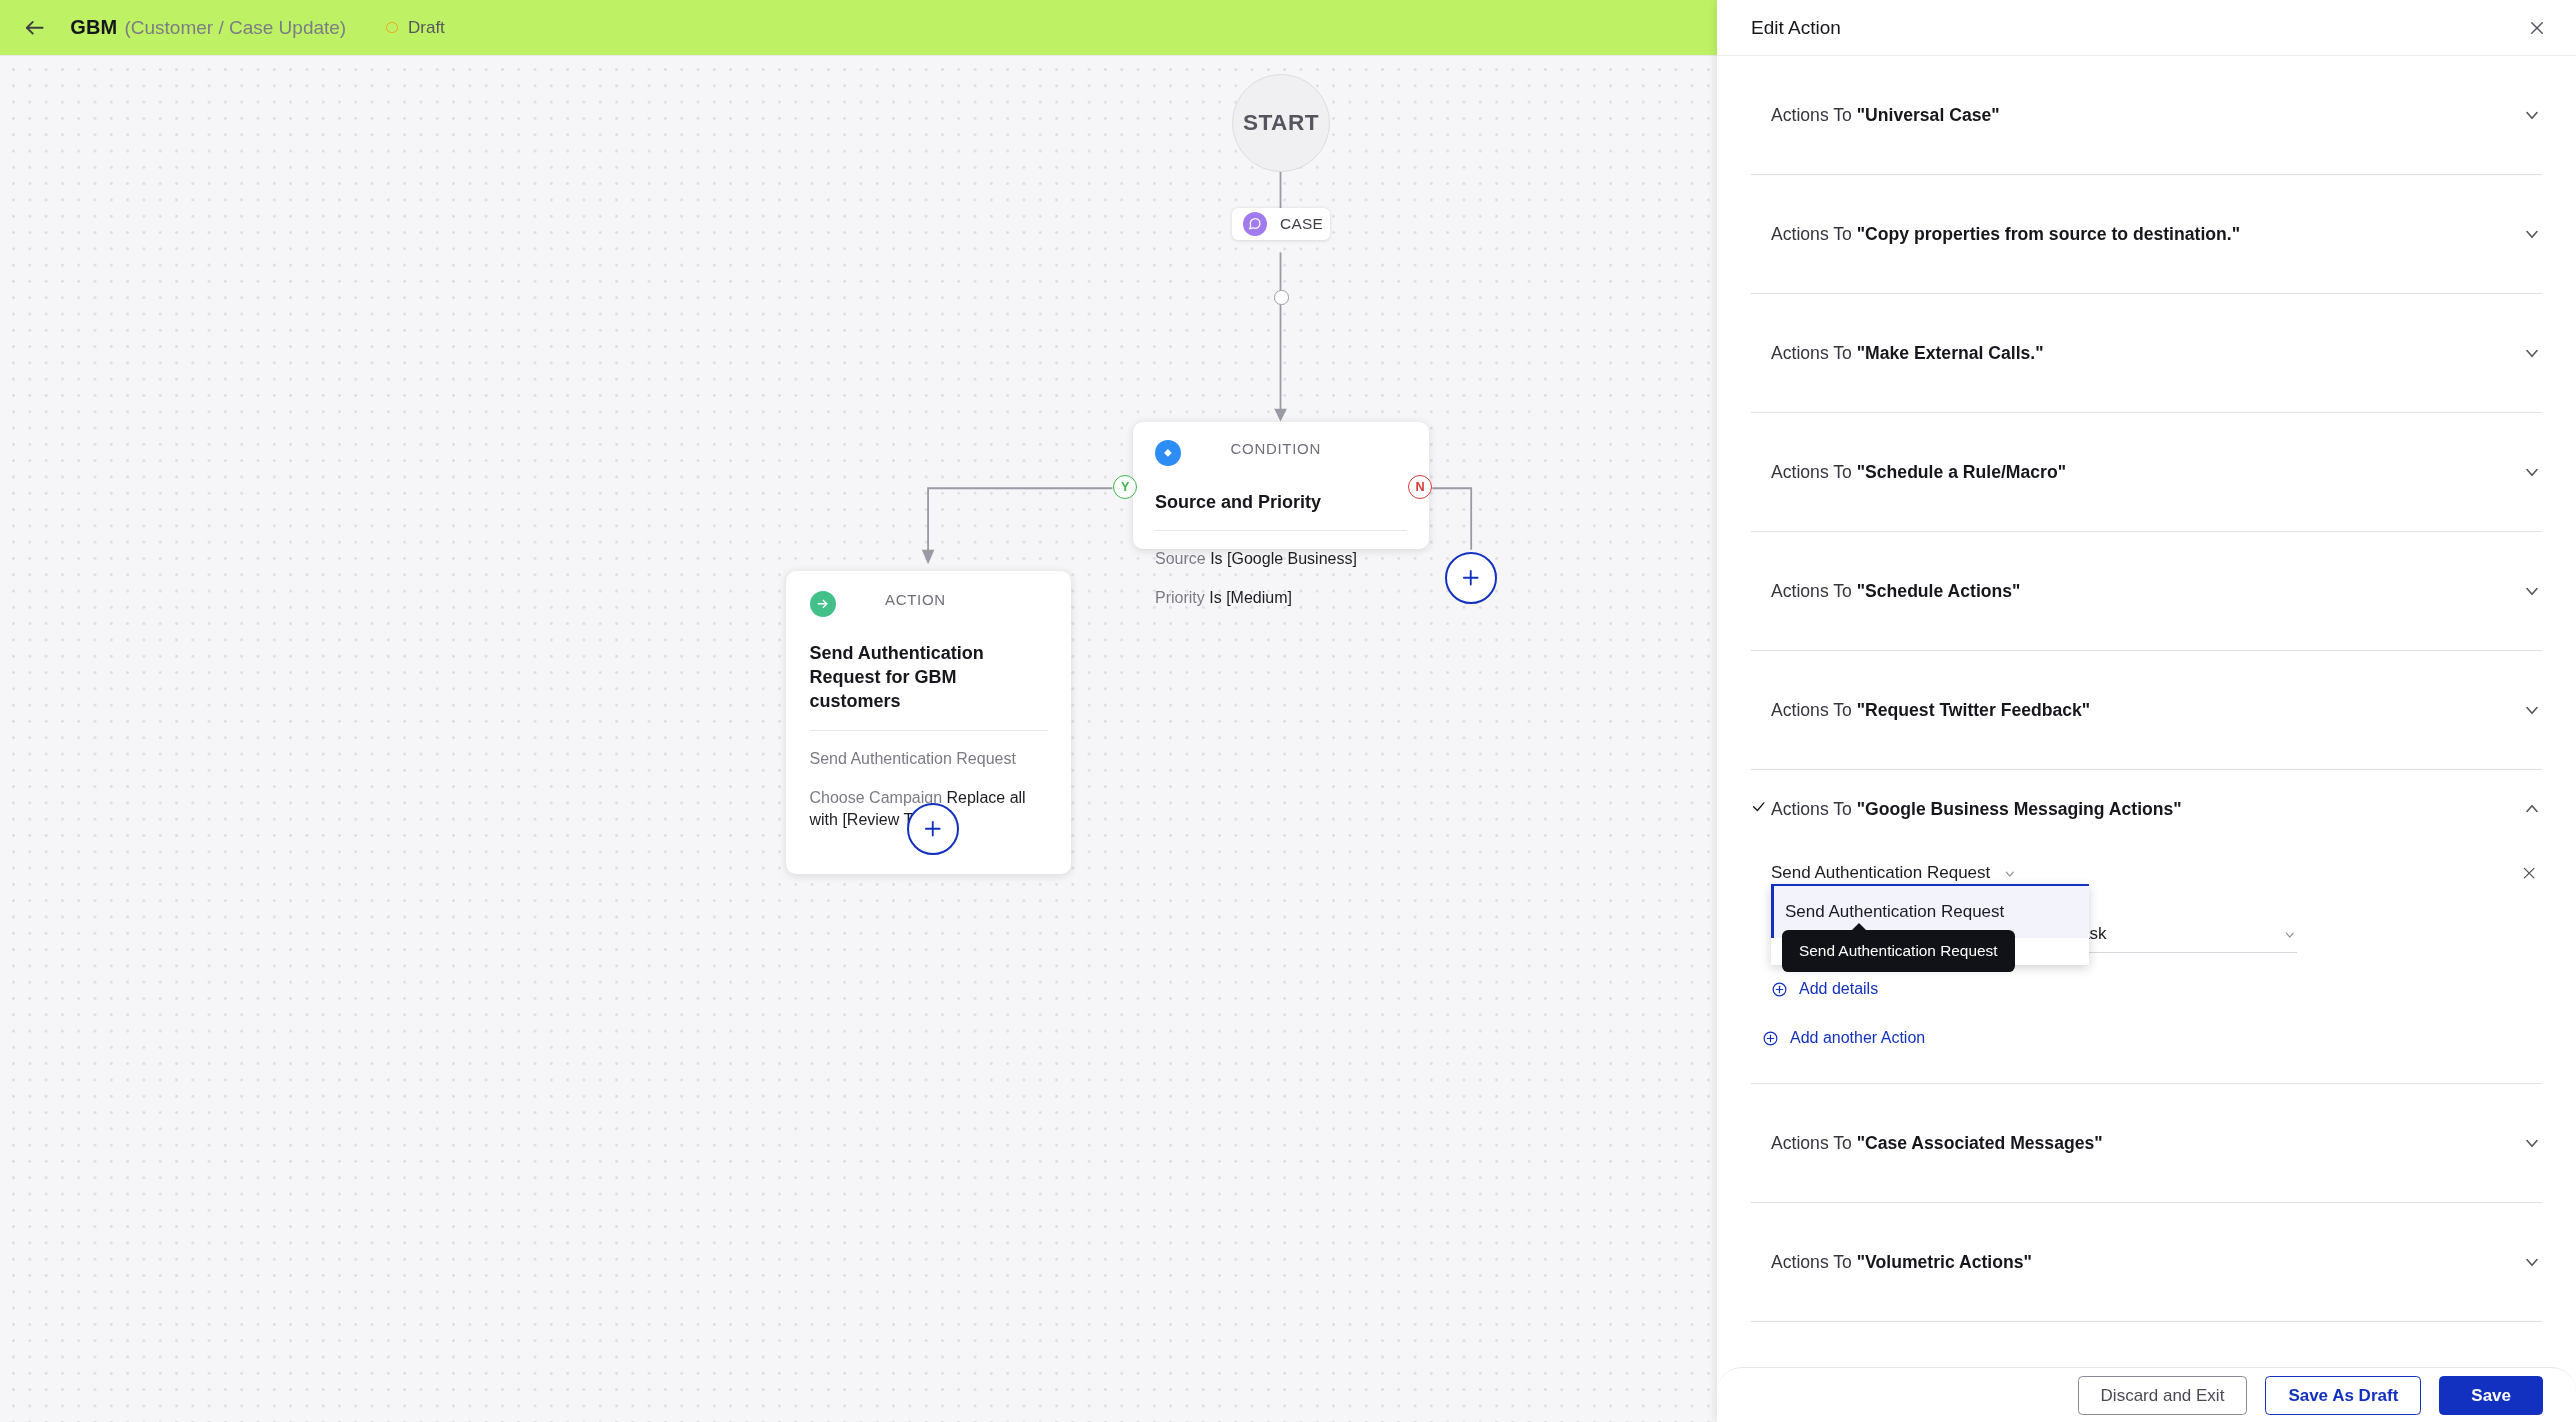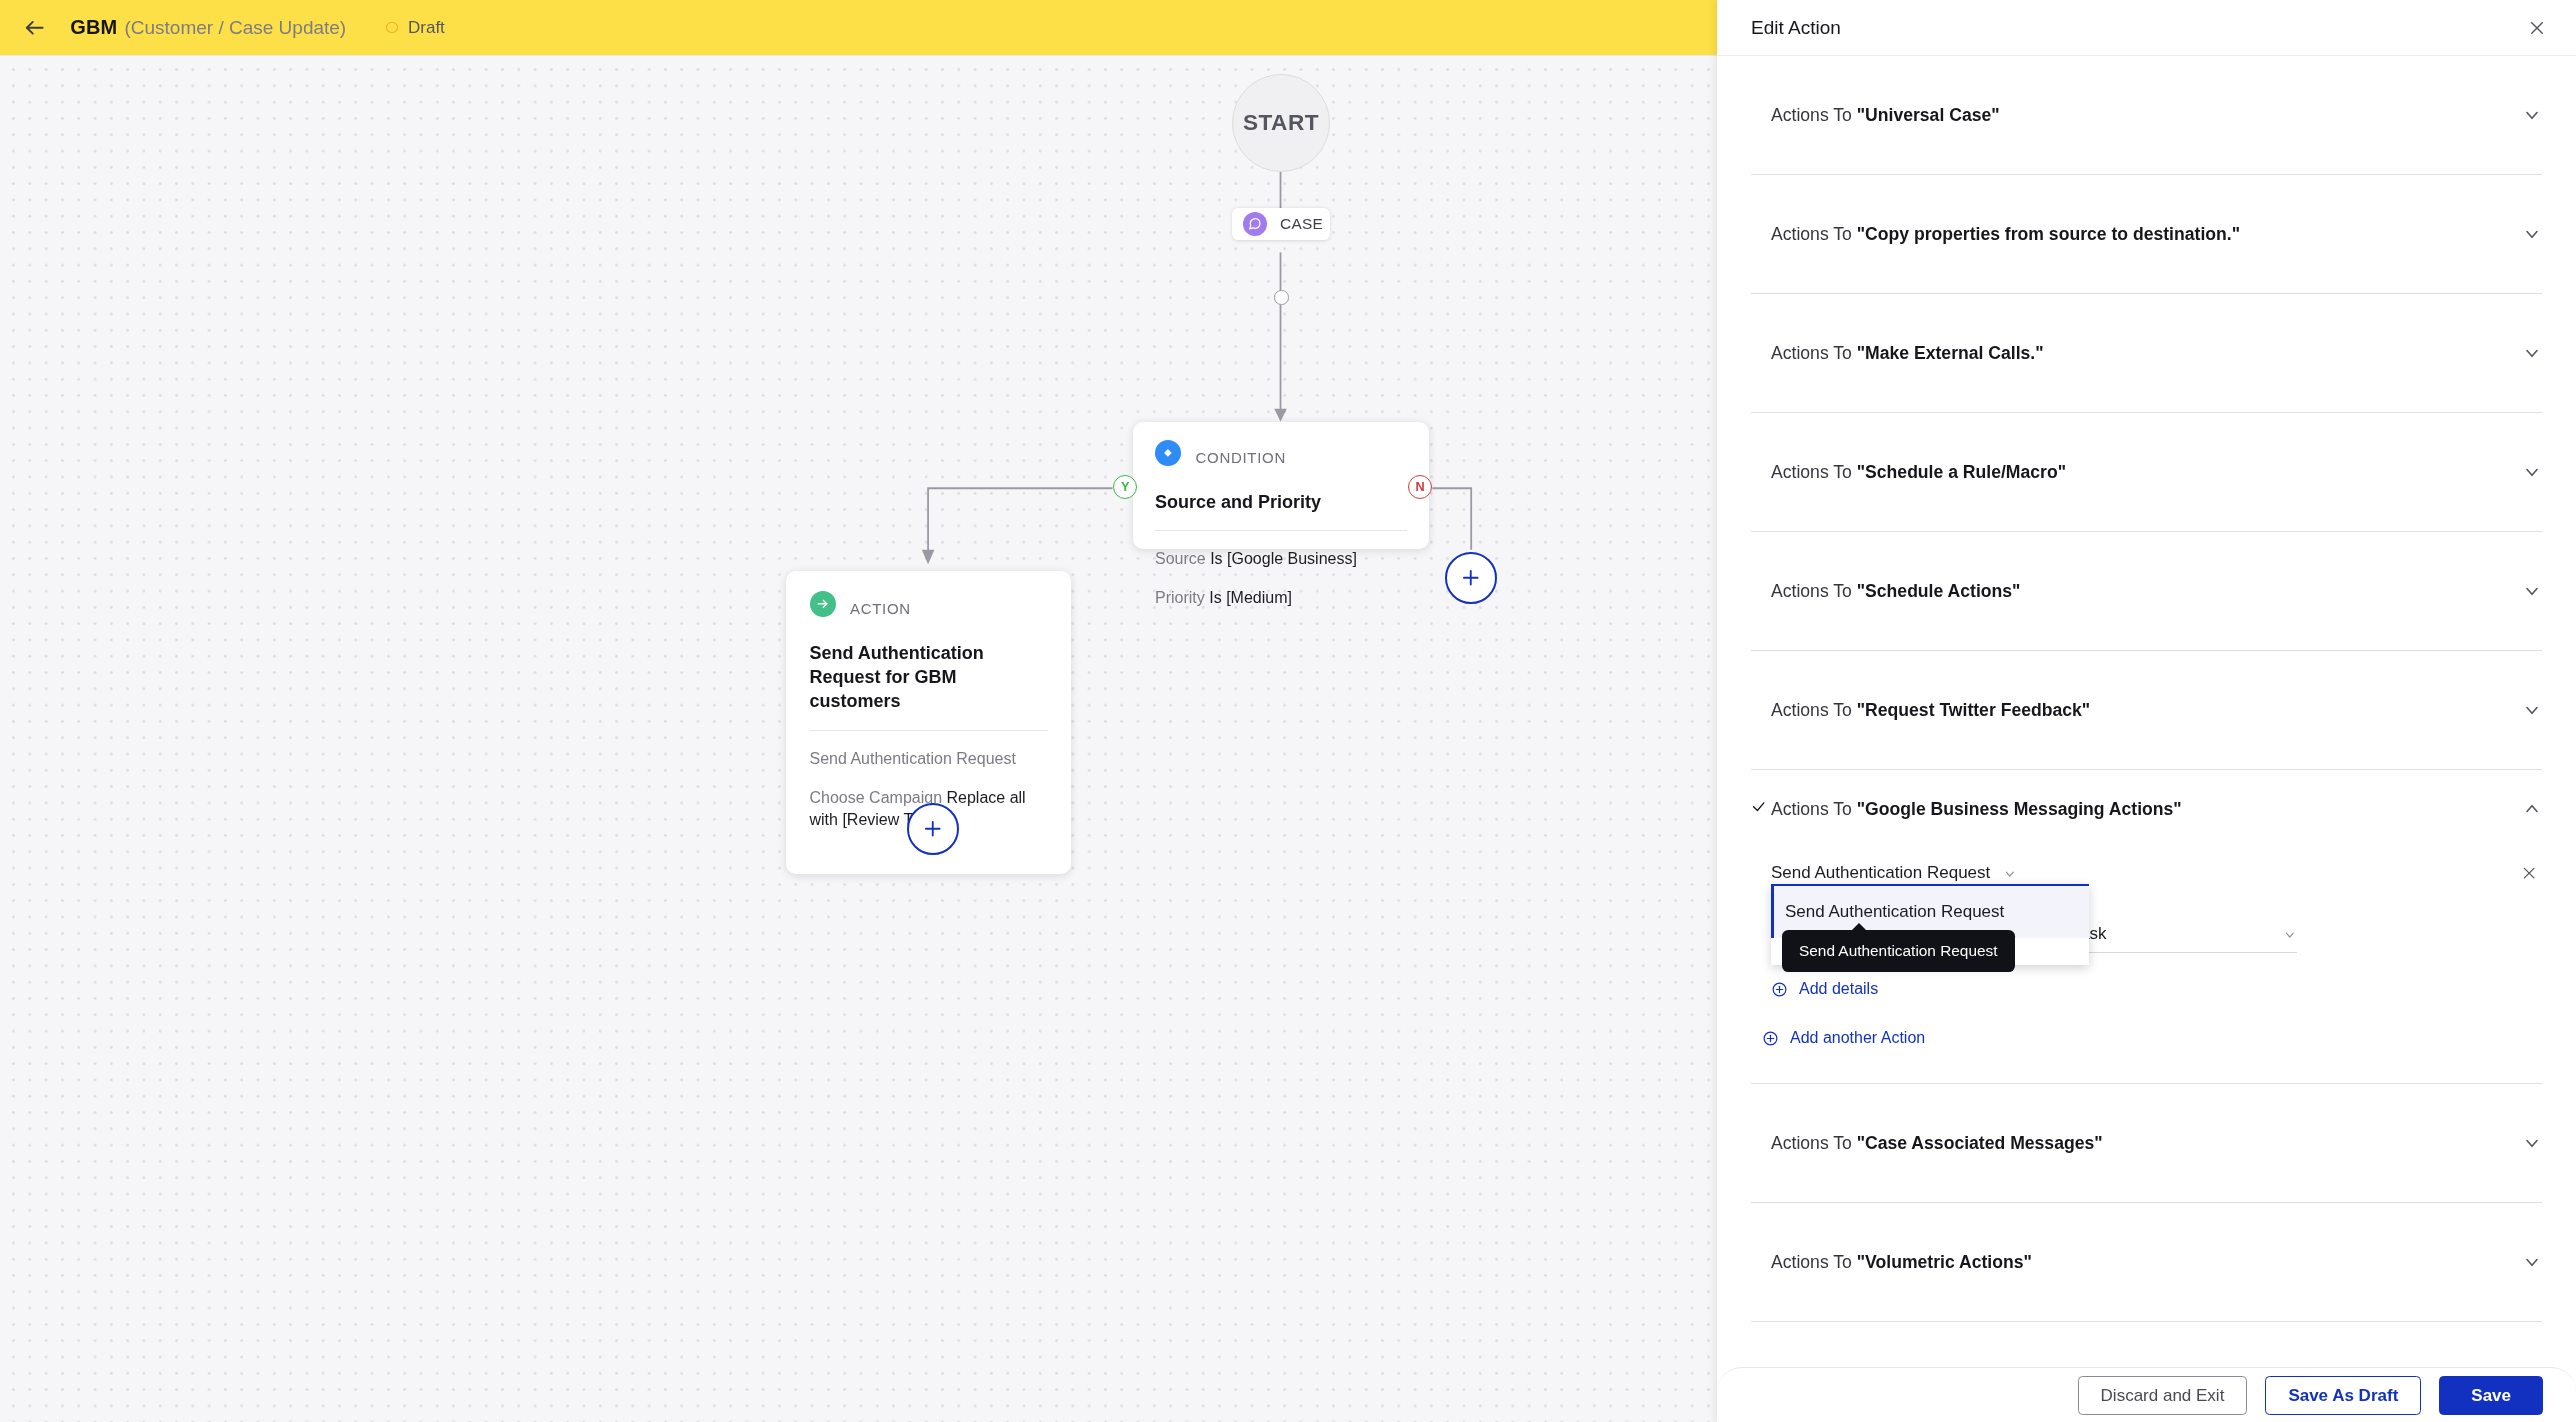--- a/index.html
+++ b/index.html
@@ -8,21 +8,21 @@
     font-family: "Liberation Sans", sans-serif;
     background: #ffffff;
     overflow: hidden;
   }
   .app { position: relative; width: 2576px; height: 1423px; }
 
   
   .topbar {
     position: absolute; left: 0; top: 0;
     width: 1717px; height: 56px;
-    background: #fde047;
+    background: #bef264;
     display: flex; align-items: center;
     padding-left: 16.3px;
     border-bottom: 0.9px solid #e7e7ea;
     z-index: 5;
   }
   .back-btn {
     width: 36px; height: 36px;
     display: flex; align-items: center; justify-content: center;
     cursor: pointer; color: #3c3c43;
   }
@@ -74,21 +74,21 @@
     position: absolute; left: 1274px; top: 234px;
     width: 14.5px; height: 14.5px; border-radius: 50%;
     background: #fff; border: 1.4px solid #9a9aa4;
   }
 
   
   .card {
     position: absolute; background: #ffffff;
     border-radius: 10px; box-shadow: 0 1.8px 8.1px rgba(17,17,26,0.12);
   }
-  .card-head { display: flex; align-items: flex-end; }
+  .card-head { display: flex; align-items: flex-start; gap: 35px; }
   .badge-icon {
     width: 26px; height: 26px; border-radius: 50%;
     display: flex; align-items: center; justify-content: center; flex: none;
   }
   .badge-cond { background: #2d8cf5; }
   .badge-act  { background: #43c08a; }
   .card-kind {
     font-size: 15px; color: #6f6f79; margin-left: 14.5px; letter-spacing: 0.7px;
   }
   .card-title {

